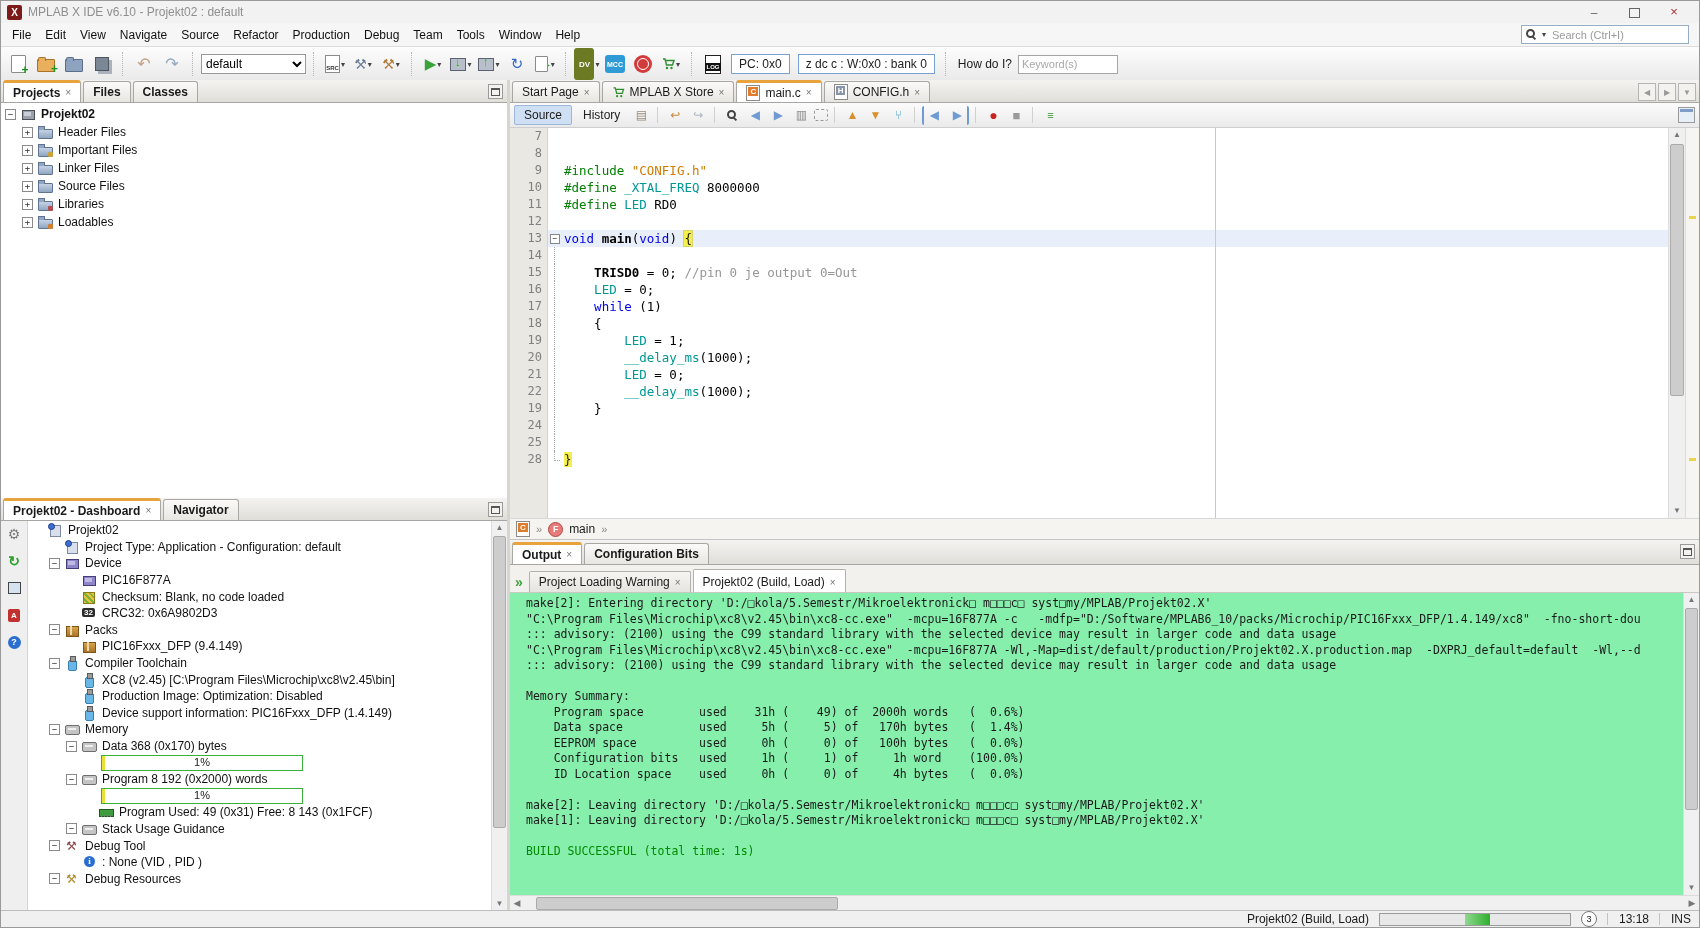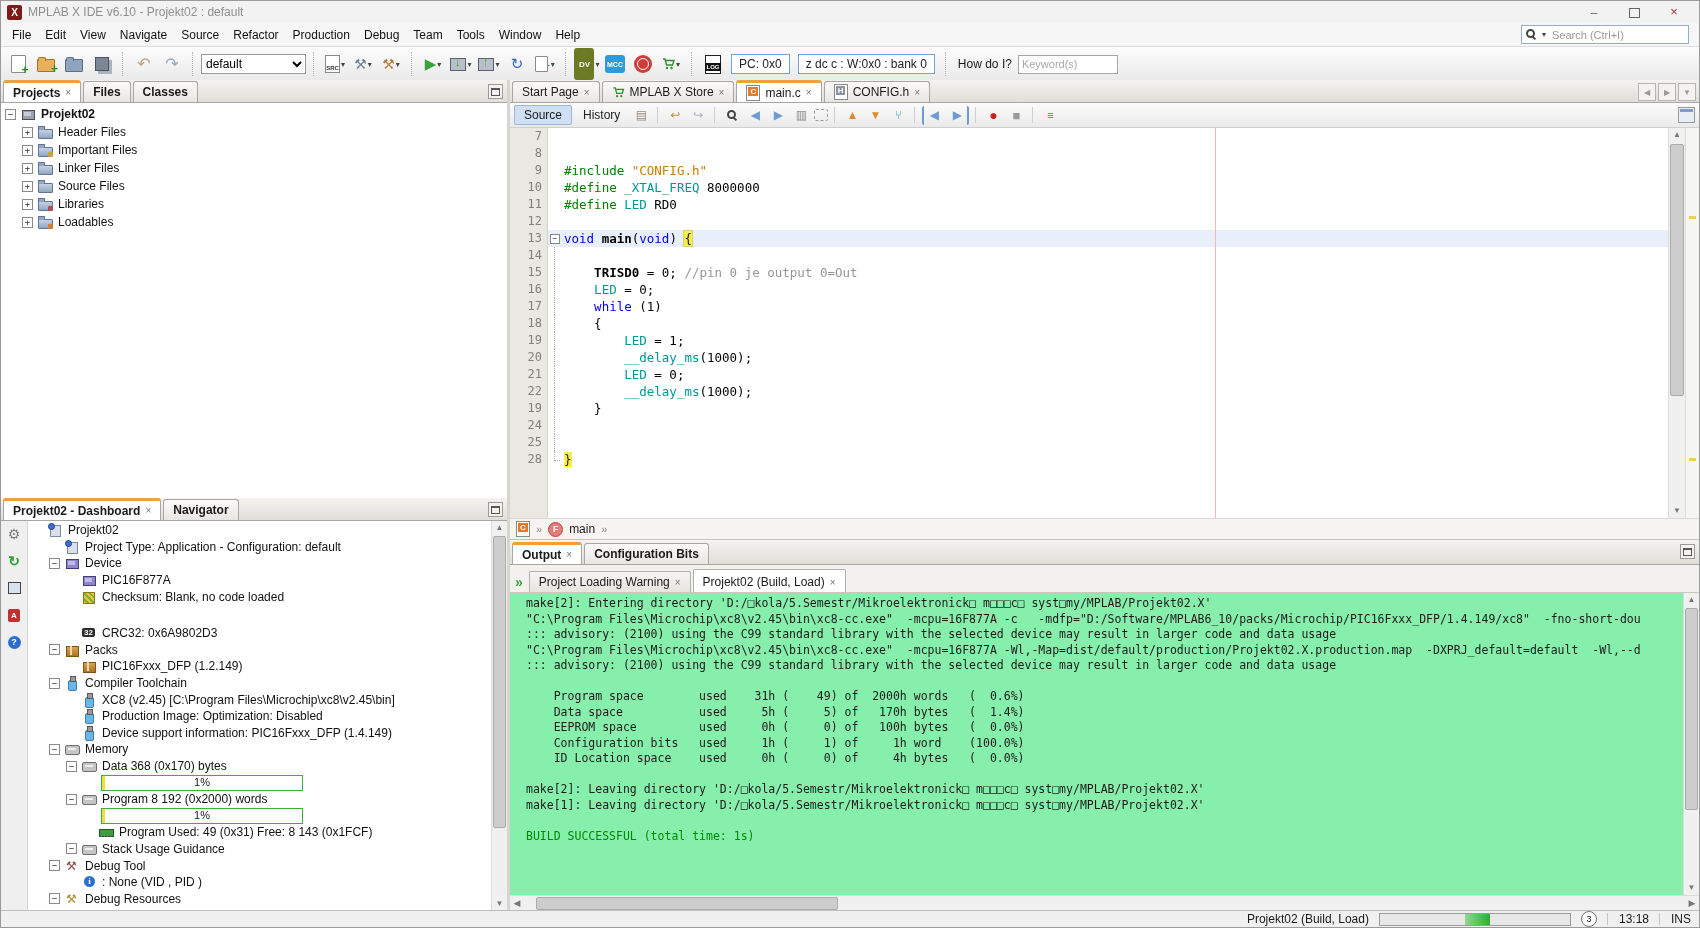--- a/index.html
+++ b/index.html
@@ -420,34 +420,34 @@
             <div class="trow" style="padding-left: 38px;">
               <span class="exp-sp"></span>
               <span class="ic ic-chipp"></span>
               <span class="treelabel">PIC16F877A</span>
             </div>
             <div class="trow" style="padding-left: 38px;">
               <span class="exp-sp"></span>
               <span class="ic ic-checksum"></span>
               <span class="treelabel">Checksum: Blank, no code loaded</span>
             </div>
-            <div class="trow" style="padding-left: 38px; margin-top: 20px;">
+            <div class="trow" style="padding-left: 38px;">
               <span class="exp-sp"></span>
               <span class="ic ic-crc32"></span>
               <span class="treelabel">CRC32: 0x6A9802D3</span>
             </div>
             <div class="trow" style="padding-left: 21px;">
               <span class="exp">−</span>
               <span class="ic ic-box"></span>
               <span class="treelabel">Packs</span>
             </div>
             <div class="trow" style="padding-left: 38px;">
               <span class="exp-sp"></span>
               <span class="ic ic-box"></span>
-              <span class="treelabel">PIC16Fxxx_DFP (1.2.149)</span>
+              <span class="treelabel">PIC16Fxxx_DFP (9.4.149)</span>
             </div>
             <div class="trow" style="padding-left: 21px;">
               <span class="exp">−</span>
               <span class="ic ic-spray"></span>
               <span class="treelabel">Compiler Toolchain</span>
             </div>
             <div class="trow" style="padding-left: 38px;">
               <span class="exp-sp"></span>
               <span class="ic ic-spray"></span>
               <span class="treelabel">XC8 (v2.45) [C:\Program Files\Microchip\xc8\v2.45\bin]</span>
@@ -655,20 +655,21 @@
           </span>
       </div>
       <div class="consolewrap">
         <div class="console" id="console">
             <div class="cline">make[2]: Entering directory 'D:/□kola/5.Semestr/Mikroelektronick□ m□□□c□ syst□my/MPLAB/Projekt02.X'</div>
             <div class="cline">"C:\Program Files\Microchip\xc8\v2.45\bin\xc8-cc.exe"  -mcpu=16F877A -c   -mdfp="D:/Software/MPLAB6_10/packs/Microchip/PIC16Fxxx_DFP/1.4.149/xc8"  -fno-short-dou</div>
             <div class="cline">::: advisory: (2100) using the C99 standard library with the selected device may result in larger code and data usage</div>
             <div class="cline">"C:\Program Files\Microchip\xc8\v2.45\bin\xc8-cc.exe"  -mcpu=16F877A -Wl,-Map=dist/default/production/Projekt02.X.production.map  -DXPRJ_default=default  -Wl,--d</div>
             <div class="cline">::: advisory: (2100) using the C99 standard library with the selected device may result in larger code and data usage</div>
             <div class="cline"> </div>
+            <div class="cline">Memory Summary:</div>
             <div class="cline">    Program space        used    31h (    49) of  2000h words   (  0.6%)</div>
             <div class="cline">    Data space           used     5h (     5) of   170h bytes   (  1.4%)</div>
             <div class="cline">    EEPROM space         used     0h (     0) of   100h bytes   (  0.0%)</div>
             <div class="cline">    Configuration bits   used     1h (     1) of     1h word    (100.0%)</div>
             <div class="cline">    ID Location space    used     0h (     0) of     4h bytes   (  0.0%)</div>
             <div class="cline"> </div>
             <div class="cline">make[2]: Leaving directory 'D:/□kola/5.Semestr/Mikroelektronick□ m□□□c□ syst□my/MPLAB/Projekt02.X'</div>
             <div class="cline">make[1]: Leaving directory 'D:/□kola/5.Semestr/Mikroelektronick□ m□□□c□ syst□my/MPLAB/Projekt02.X'</div>
             <div class="cline"> </div>
             <div class="cline ok">BUILD SUCCESSFUL (total time: 1s)</div>

